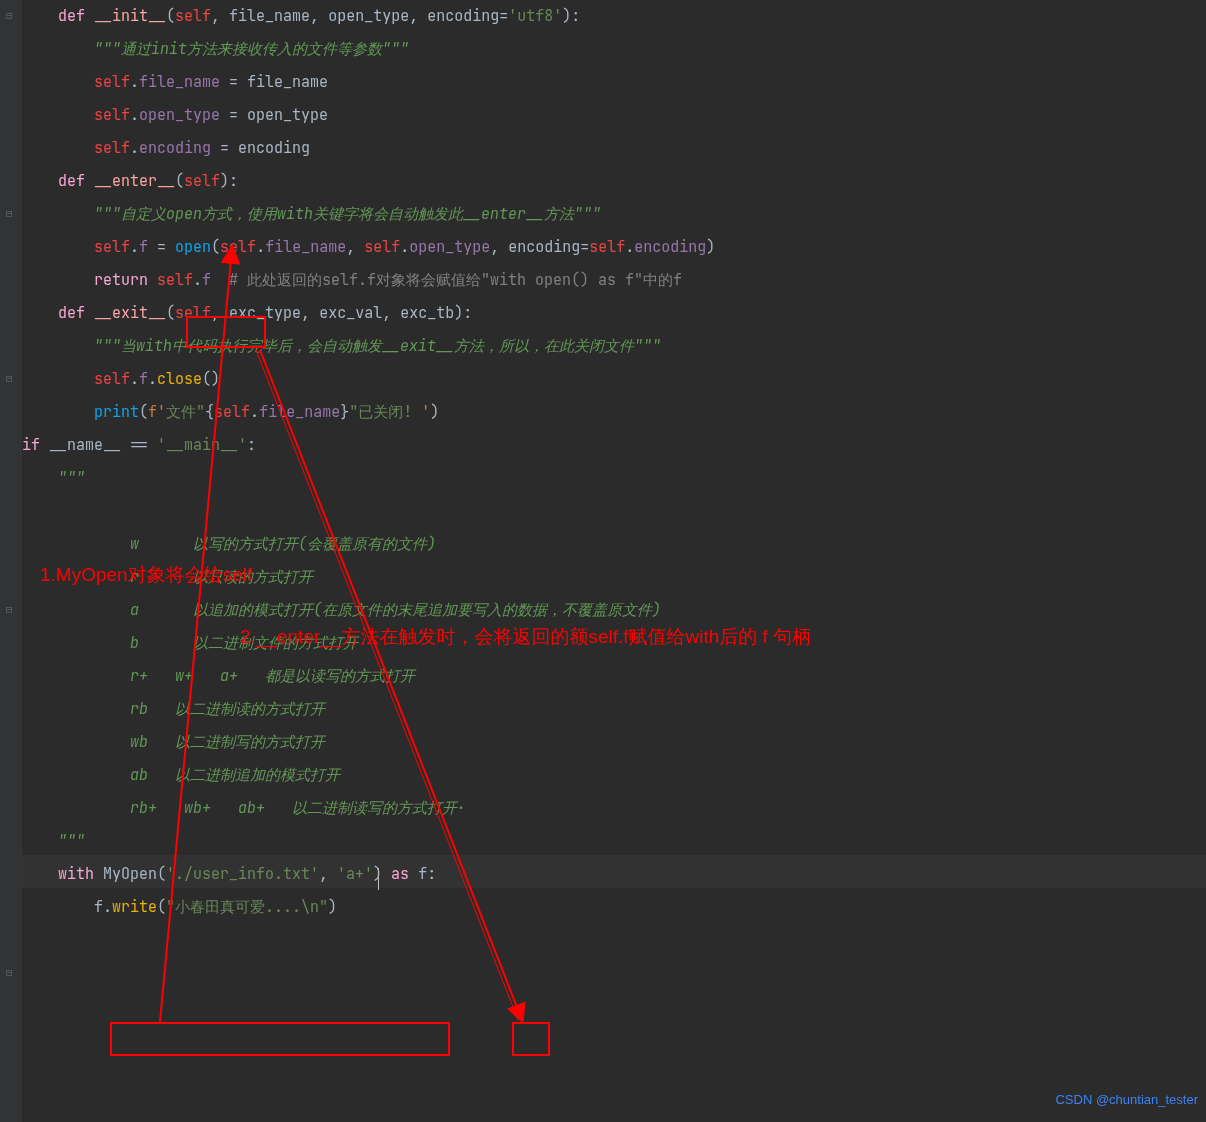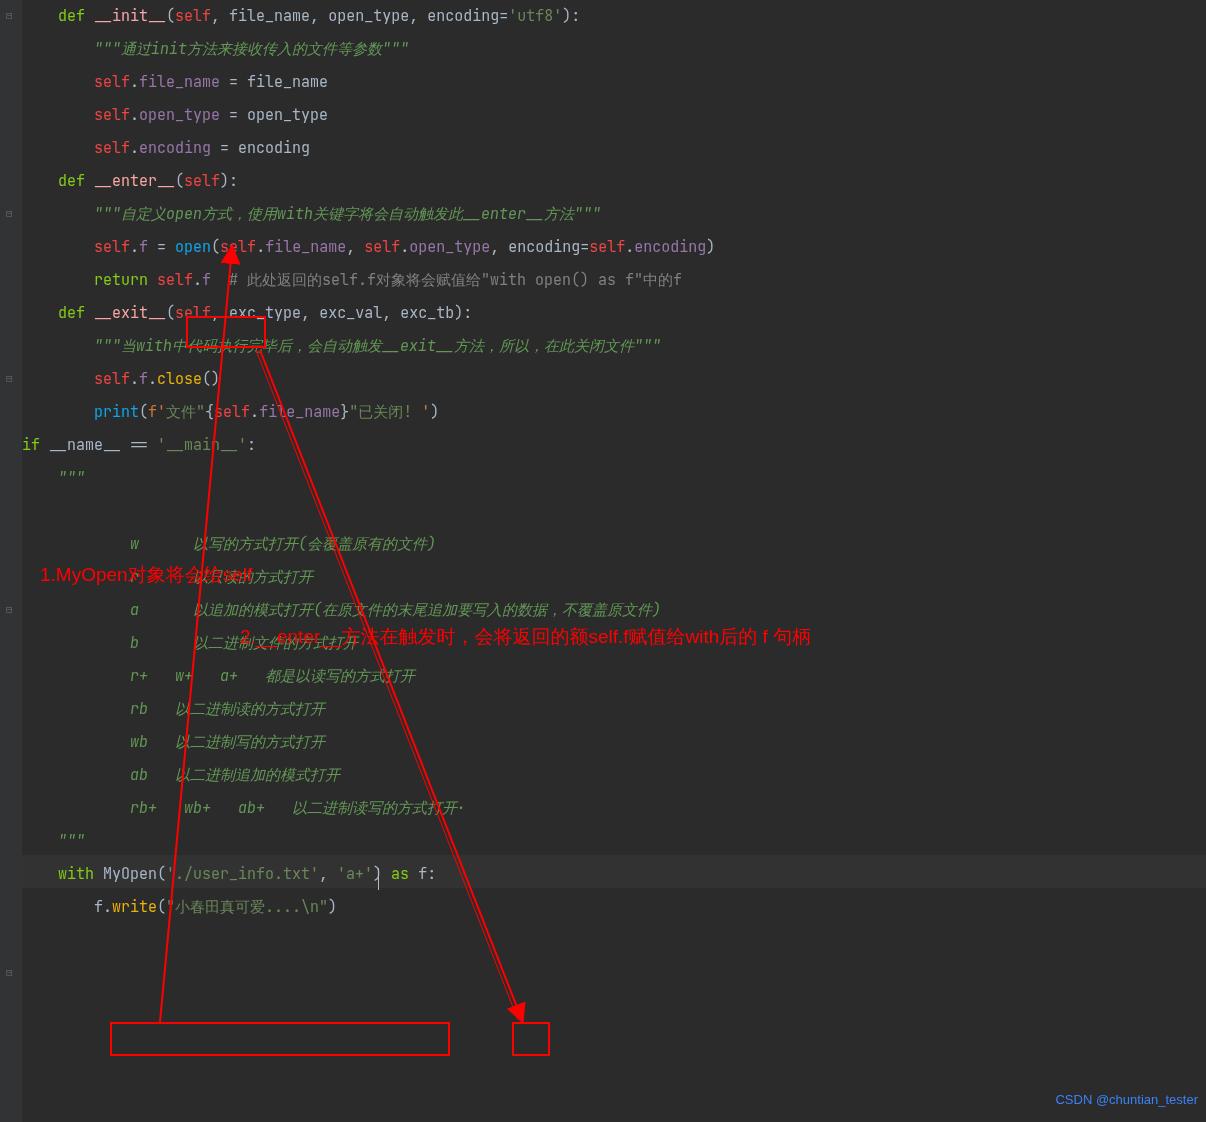--- a/index.html
+++ b/index.html
@@ -14,21 +14,21 @@
     overflow:hidden;
     white-space:pre;
     position:relative;
   }
   .gutter {
     position:absolute; left:0; top:0; bottom:0; width:22px;
     background:#313335;
   }
   .fold { position:absolute; left:6px; width:10px; height:10px; color:#606060; font-size:11px; line-height:10px; }
   .code { position:absolute; left:22px; top:0; }
-  .kw { color:#84cc16; }
+  .kw { color:#f9a8d4; }
   .magic { color:#fca5a5; }
   .self { color:#ef4444; }
   .str { color:#6a8759; }
   .strE { color:#cc7832; }
   .doc { color:#629755; font-style:italic; }
   .comment { color:#808080; }
   .op { color:#a9b7c6; }
   .param { color:#a9b7c6; }
   .attr { color:#9876aa; }
   .func { color:#eab308; }

